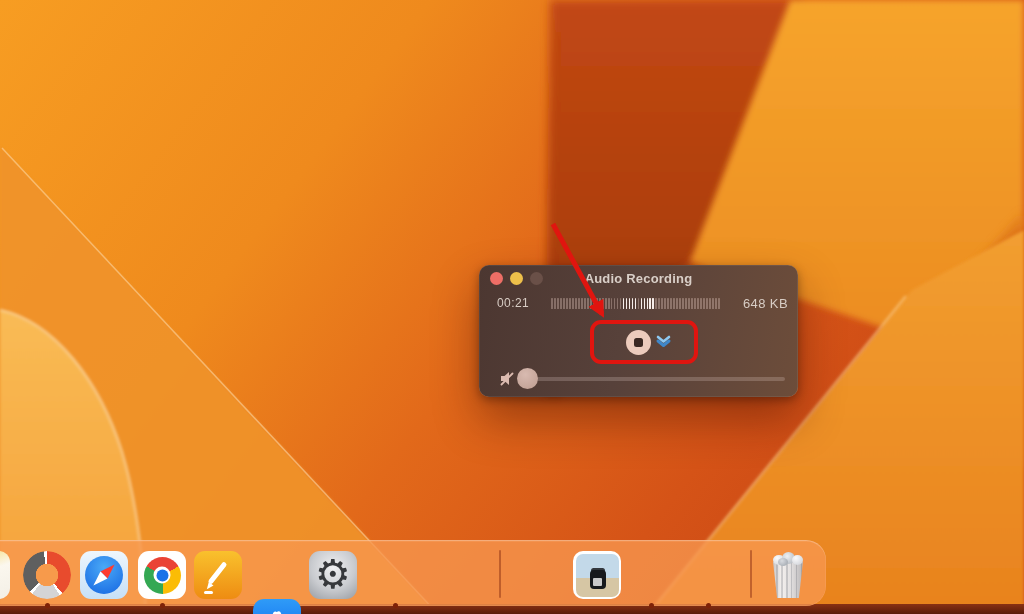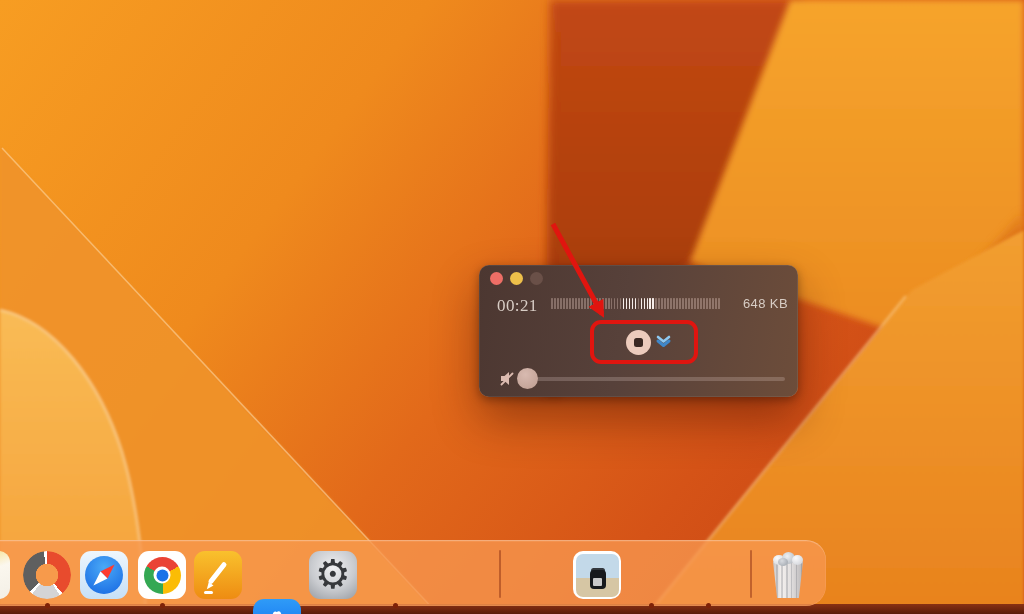--- a/index.html
+++ b/index.html
@@ -18,21 +18,21 @@
     background:linear-gradient(100deg,#4c3731 0%,#57413a 45%,#6d4d3a 100%);
     box-shadow:0 22px 45px rgba(70,15,0,.45),0 3px 10px rgba(0,0,0,.35),
       inset 0 0 0 .5px rgba(255,255,255,.14);}
   .traffic{position:absolute;left:11px;top:7px;display:flex;gap:7px;}
   .tl{width:13px;height:13px;border-radius:50%;}
   .tl.close{background:#ee6e66;}
   .tl.min{background:#eec04a;}
   .tl.zoom{background:#6a5048;}
   .win-title{position:absolute;left:0;top:6px;width:100%;text-align:center;
     font-size:13px;font-weight:700;color:#d9cfc8;letter-spacing:.2px;}
-  .timer{position:absolute;left:18px;top:31px;font-size:17px;color:#d8cdc5;letter-spacing:.4px;font-family:Liberation Serif, serif;}
+  .timer{position:absolute;left:18px;top:31px;font-size:12px;color:#d8cdc5;letter-spacing:.4px;}
   .fsize{position:absolute;right:10px;top:31px;font-size:13px;color:#d8cdc5;letter-spacing:.4px;}
   .wf{position:absolute;left:72px;top:33px;width:172px;height:11px;display:flex;align-items:stretch;}
   .wf-bar{width:1.8px;margin-right:1.2px;background:rgba(255,230,220,.30);border-radius:.5px;}
   .wf-bar.bright{background:rgba(255,247,242,.95);}
   .stop-btn{position:absolute;left:147px;top:65px;width:25px;height:25px;border-radius:50%;
     background:#eccbbc;display:flex;align-items:center;justify-content:center;cursor:pointer;}
   .stop-square{width:9.5px;height:9.5px;border-radius:2.5px;background:#3a2822;}
   .opt-chevron{position:absolute;left:176px;top:69px;cursor:pointer;}
   .mute{position:absolute;left:21px;top:106px;cursor:pointer;}
   .vol-track{position:absolute;left:47px;top:112px;width:259px;height:3.5px;border-radius:2px;
@@ -160,20 +160,21 @@
   </svg>
 
   <div class="bottom-strip"></div>
 
   <div class="win">
     <div class="traffic">
       <div class="tl close"></div>
       <div class="tl min"></div>
       <div class="tl zoom"></div>
     </div>
+    <div class="win-title">Audio Recording</div>
 
     <div class="timer">00:21</div>
     <div class="wf">
         <div class="wf-bar"></div>
         <div class="wf-bar"></div>
         <div class="wf-bar"></div>
         <div class="wf-bar"></div>
         <div class="wf-bar"></div>
         <div class="wf-bar"></div>
         <div class="wf-bar"></div>

